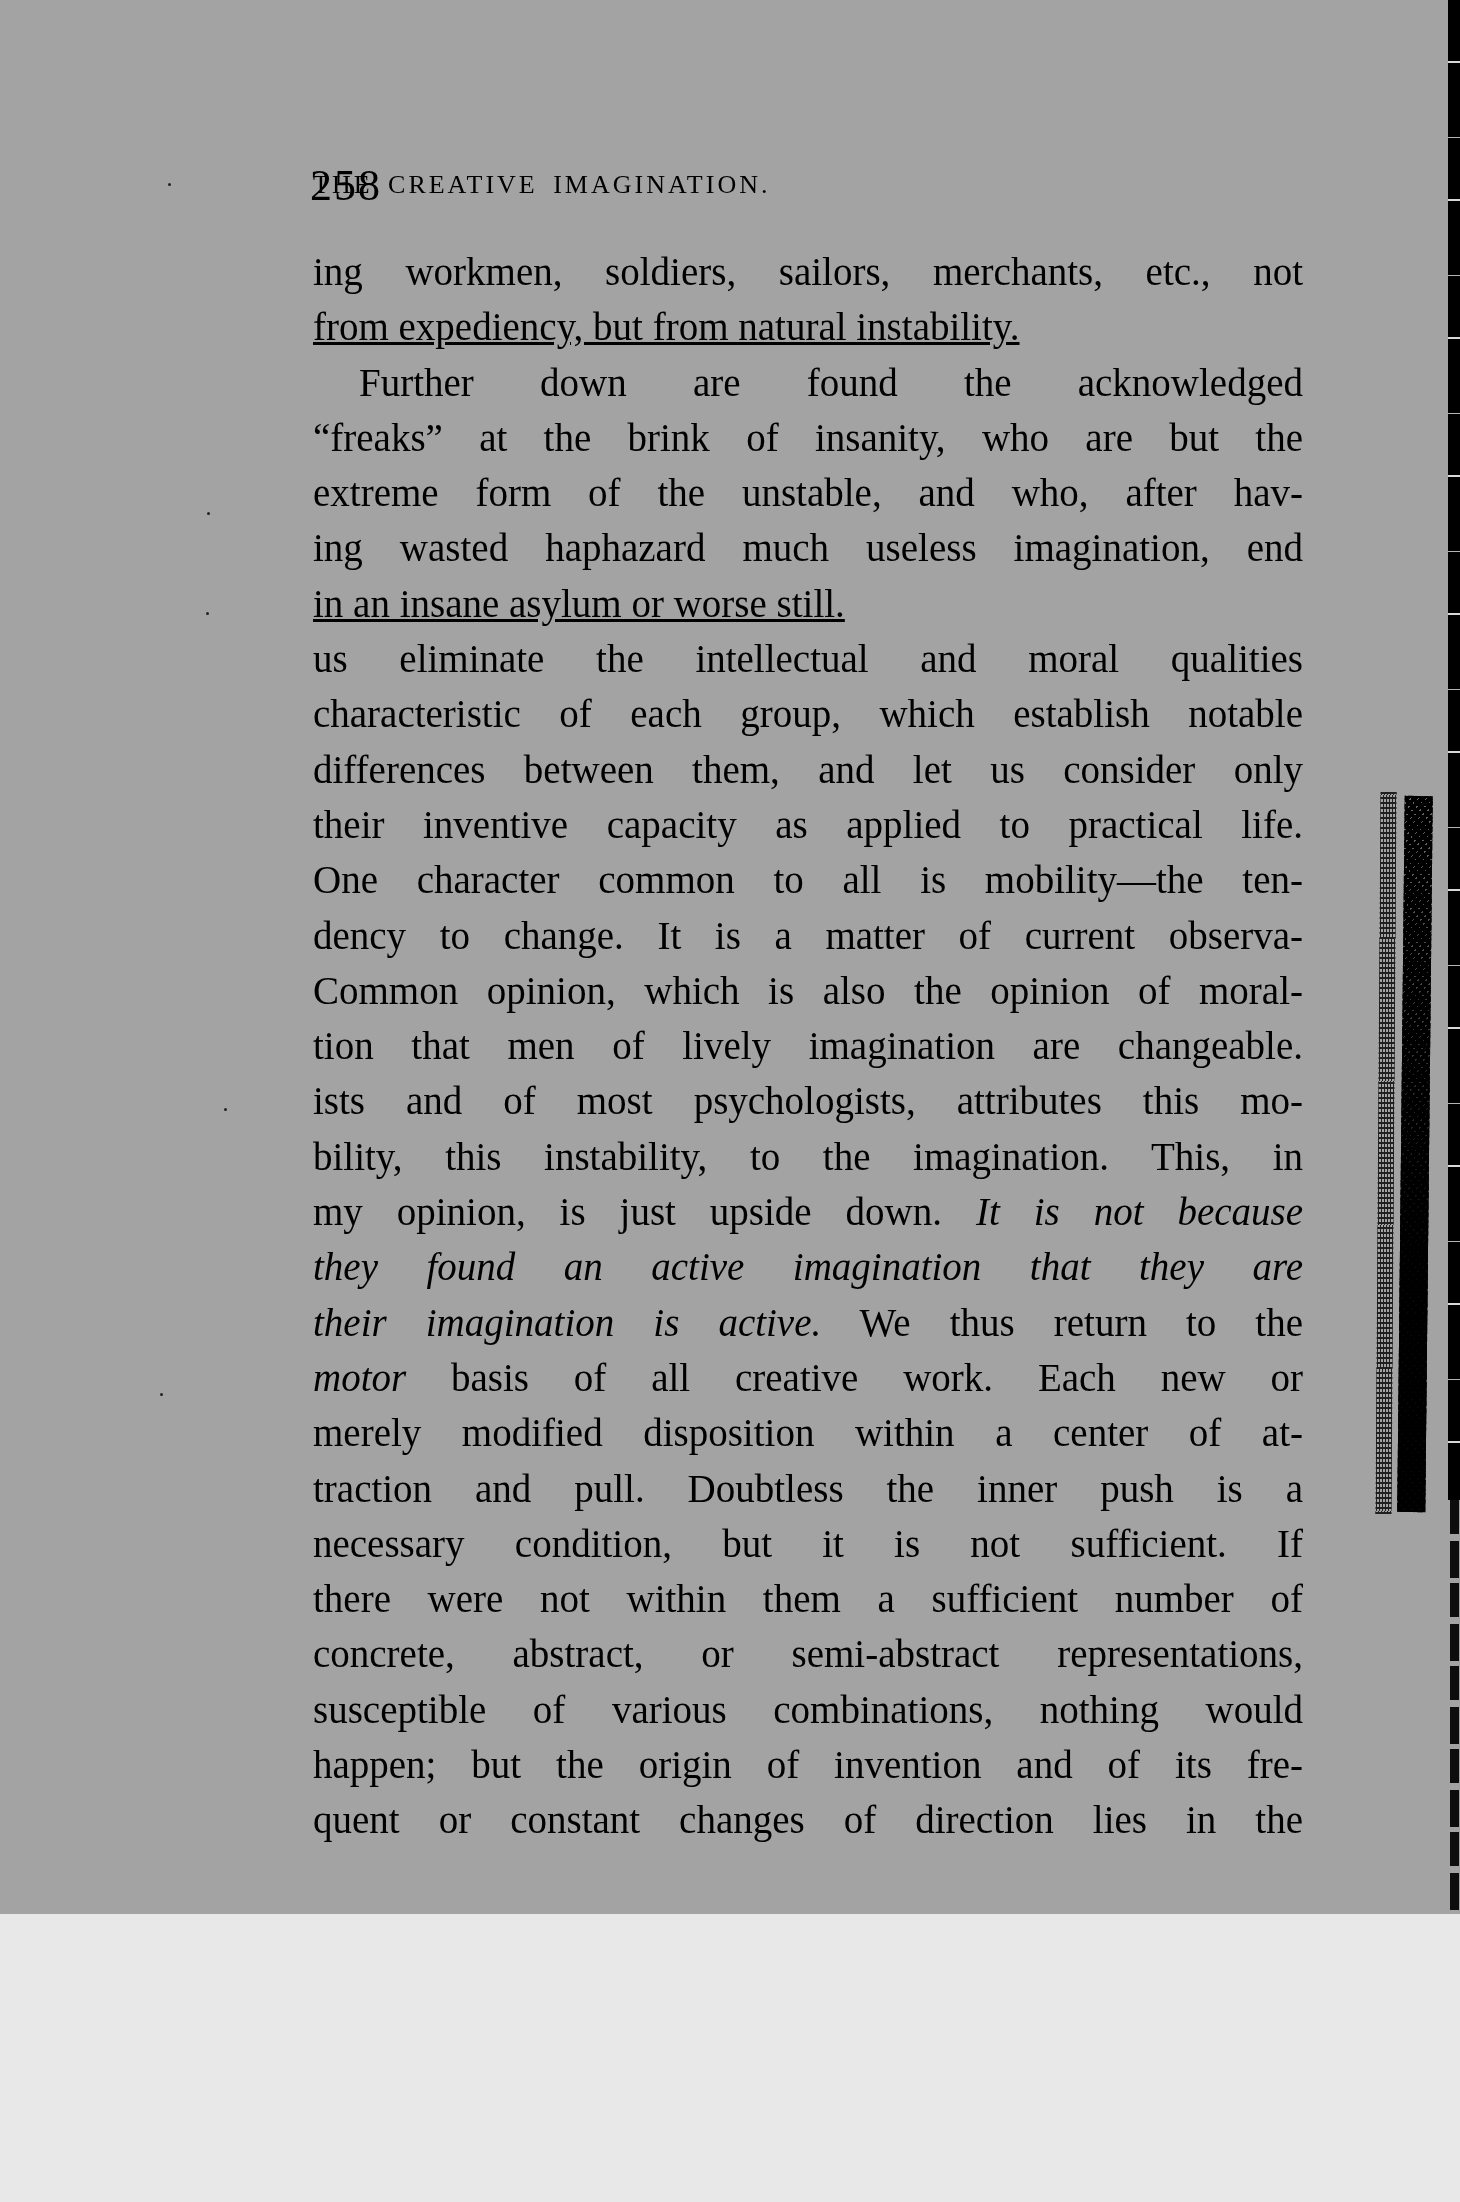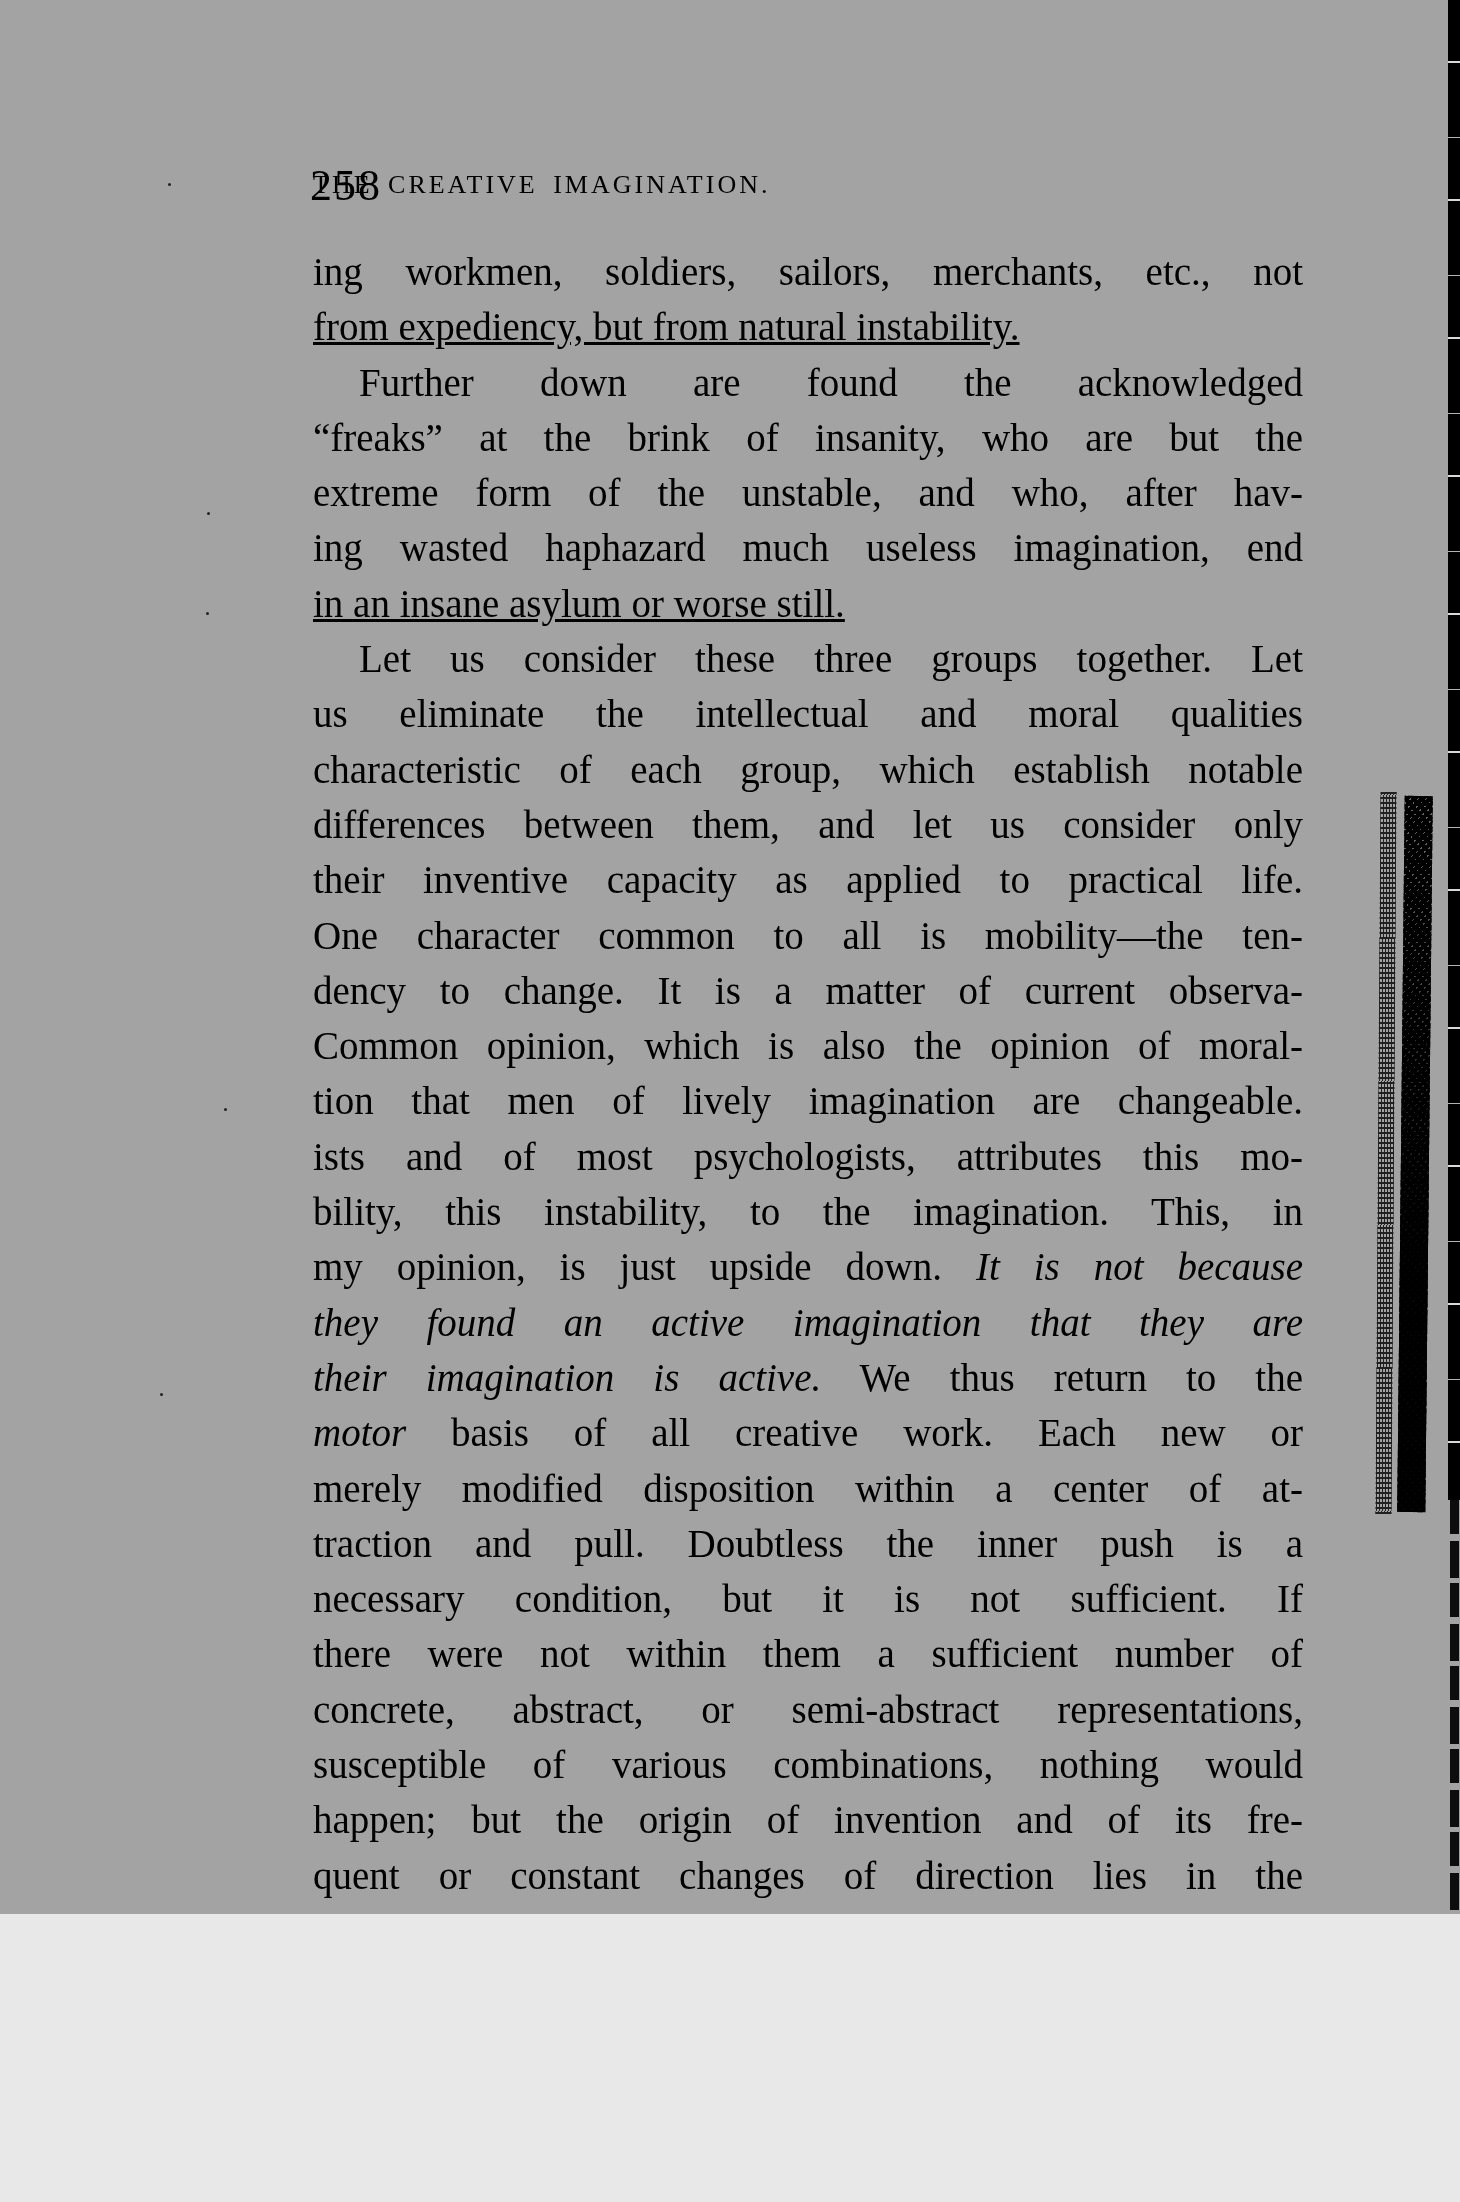--- a/index.html
+++ b/index.html
@@ -95,21 +95,20 @@
   <div id="running-head">THE CREATIVE IMAGINATION.</div>
 
   <div id="text-column">
       <div class="line"><span>ing workmen, soldiers, sailors, merchants, etc., not</span></div>
       <div class="line end"><span>from expediency, but from natural instability.</span></div>
       <div class="line indent"><span>Further down are found the acknowledged</span></div>
       <div class="line"><span>“freaks” at the brink of insanity, who are but the</span></div>
       <div class="line"><span>extreme form of the unstable, and who, after hav-</span></div>
       <div class="line"><span>ing wasted haphazard much useless imagination, end</span></div>
       <div class="line end"><span>in an insane asylum or worse still.</span></div>
-      <div class="line indent"><span>Let us consider these three groups together.  Let</span></div>
       <div class="line"><span>us eliminate the intellectual and moral qualities</span></div>
       <div class="line"><span>characteristic of each group, which establish notable</span></div>
       <div class="line"><span>differences between them, and let us consider only</span></div>
       <div class="line"><span>their inventive capacity as applied to practical life.</span></div>
       <div class="line"><span>One character common to all is mobility—the ten-</span></div>
       <div class="line"><span>dency to change.  It is a matter of current observa-</span></div>
       <div class="line"><span>Common opinion, which is also the opinion of moral-</span></div>
       <div class="line"><span>tion that men of lively imagination are changeable.</span></div>
       <div class="line"><span>ists and of most psychologists, attributes this mo-</span></div>
       <div class="line"><span>bility, this instability, to the imagination.  This, in</span></div>

